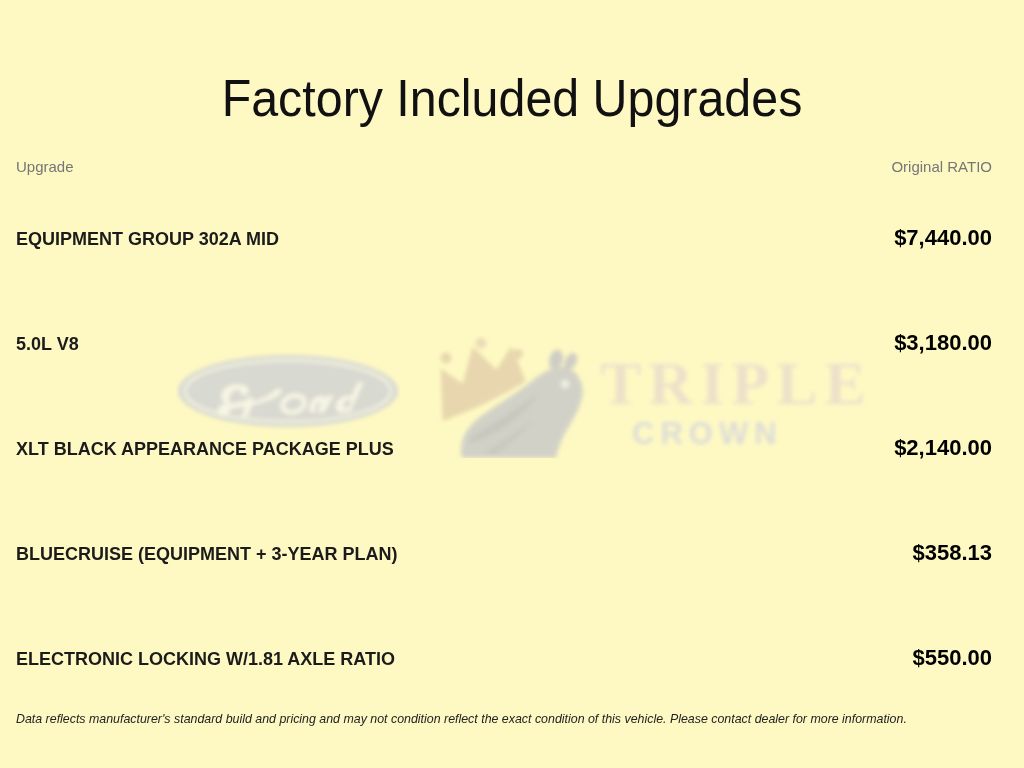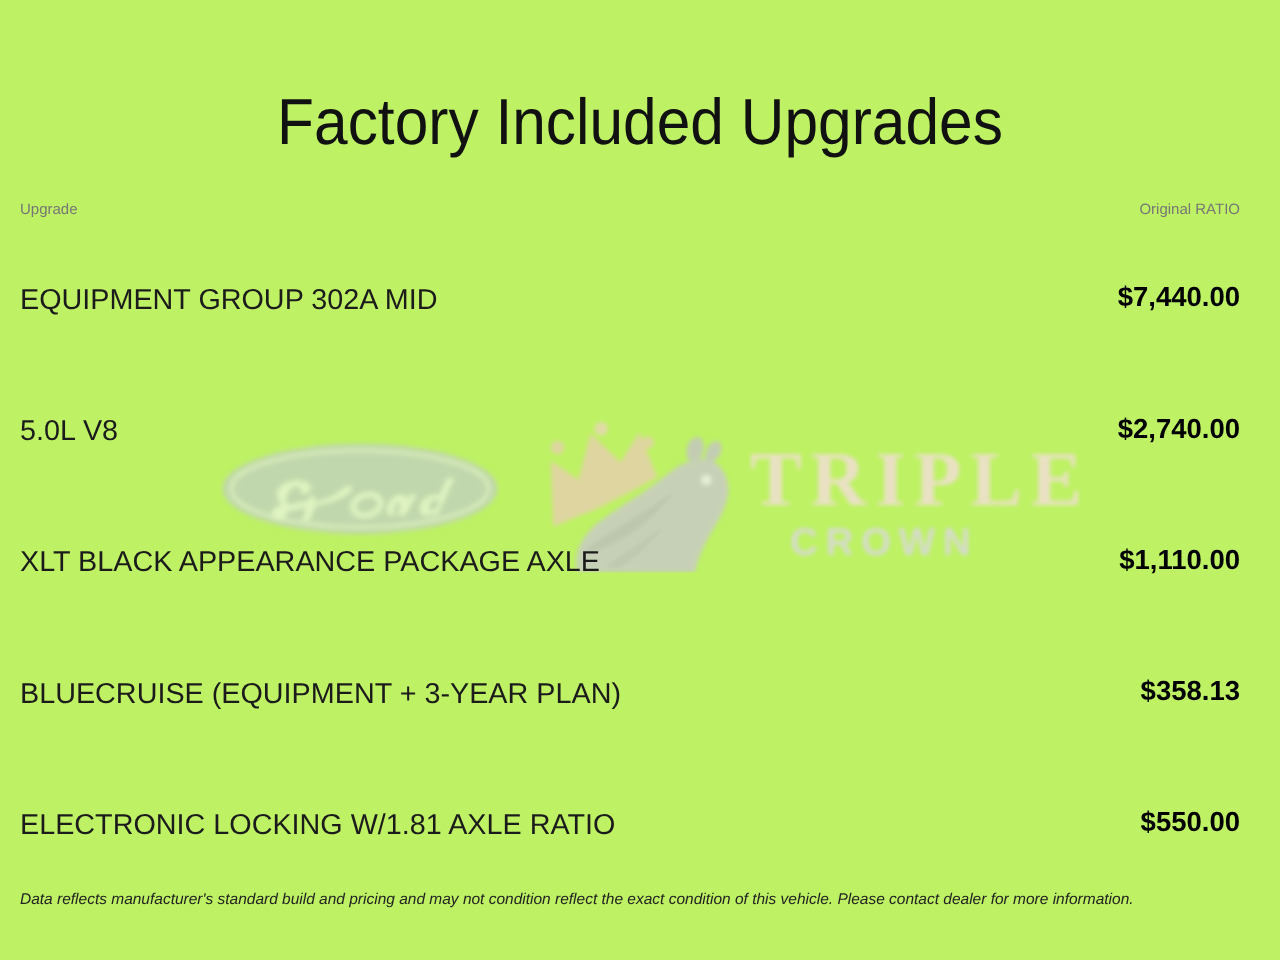--- a/index.html
+++ b/index.html
@@ -5,21 +5,21 @@
   html, body {
     margin: 0;
     padding: 0;
     background: #ffffff;
   }
 
   #page {
     position: relative;
     width: 1024px;
     height: 768px;
-    background: #bef264;
+    background: #fef9c3;
     overflow: hidden;
     font-family: "Liberation Sans", sans-serif;
     -webkit-font-smoothing: antialiased;
   }
 
   
   #watermark-layer {
     position: absolute;
     left: 0;
     top: 0;
@@ -97,30 +97,30 @@
     white-space: nowrap;
   }
 
   
   #header-row {
     height: 68px;
   }
 
   #header-row .cell-label,
   #header-row .cell-price {
-    font-size: 12px;
+    font-size: 15px;
     font-weight: 400;
     color: #767676;
     line-height: 18px;
   }
 
   
   .data-row .cell-label {
-    font-size: 23px;
-    font-weight: 400;
+    font-size: 18px;
+    font-weight: 700;
     color: #1b1b1b;
     line-height: 22px;
     top: 2px;
   }
 
   .data-row .cell-price {
     font-size: 22px;
     font-weight: bold;
     color: #000000;
     line-height: 24px;
@@ -220,26 +220,26 @@
         <div class="cell-price">Original RATIO</div>
       </div>
 
       <div class="row data-row">
         <div class="cell-label">EQUIPMENT GROUP 302A MID</div>
         <div class="cell-price">$7,440.00</div>
       </div>
 
       <div class="row data-row">
         <div class="cell-label">5.0L V8</div>
-        <div class="cell-price">$2,740.00</div>
-      </div>
-
-      <div class="row data-row">
-        <div class="cell-label">XLT BLACK APPEARANCE PACKAGE AXLE</div>
-        <div class="cell-price">$1,110.00</div>
+        <div class="cell-price">$3,180.00</div>
+      </div>
+
+      <div class="row data-row">
+        <div class="cell-label">XLT BLACK APPEARANCE PACKAGE PLUS</div>
+        <div class="cell-price">$2,140.00</div>
       </div>
 
       <div class="row data-row">
         <div class="cell-label">BLUECRUISE (EQUIPMENT + 3-YEAR PLAN)</div>
         <div class="cell-price">$358.13</div>
       </div>
 
       <div class="row data-row">
         <div class="cell-label">ELECTRONIC LOCKING W/1.81 AXLE RATIO</div>
         <div class="cell-price">$550.00</div>

